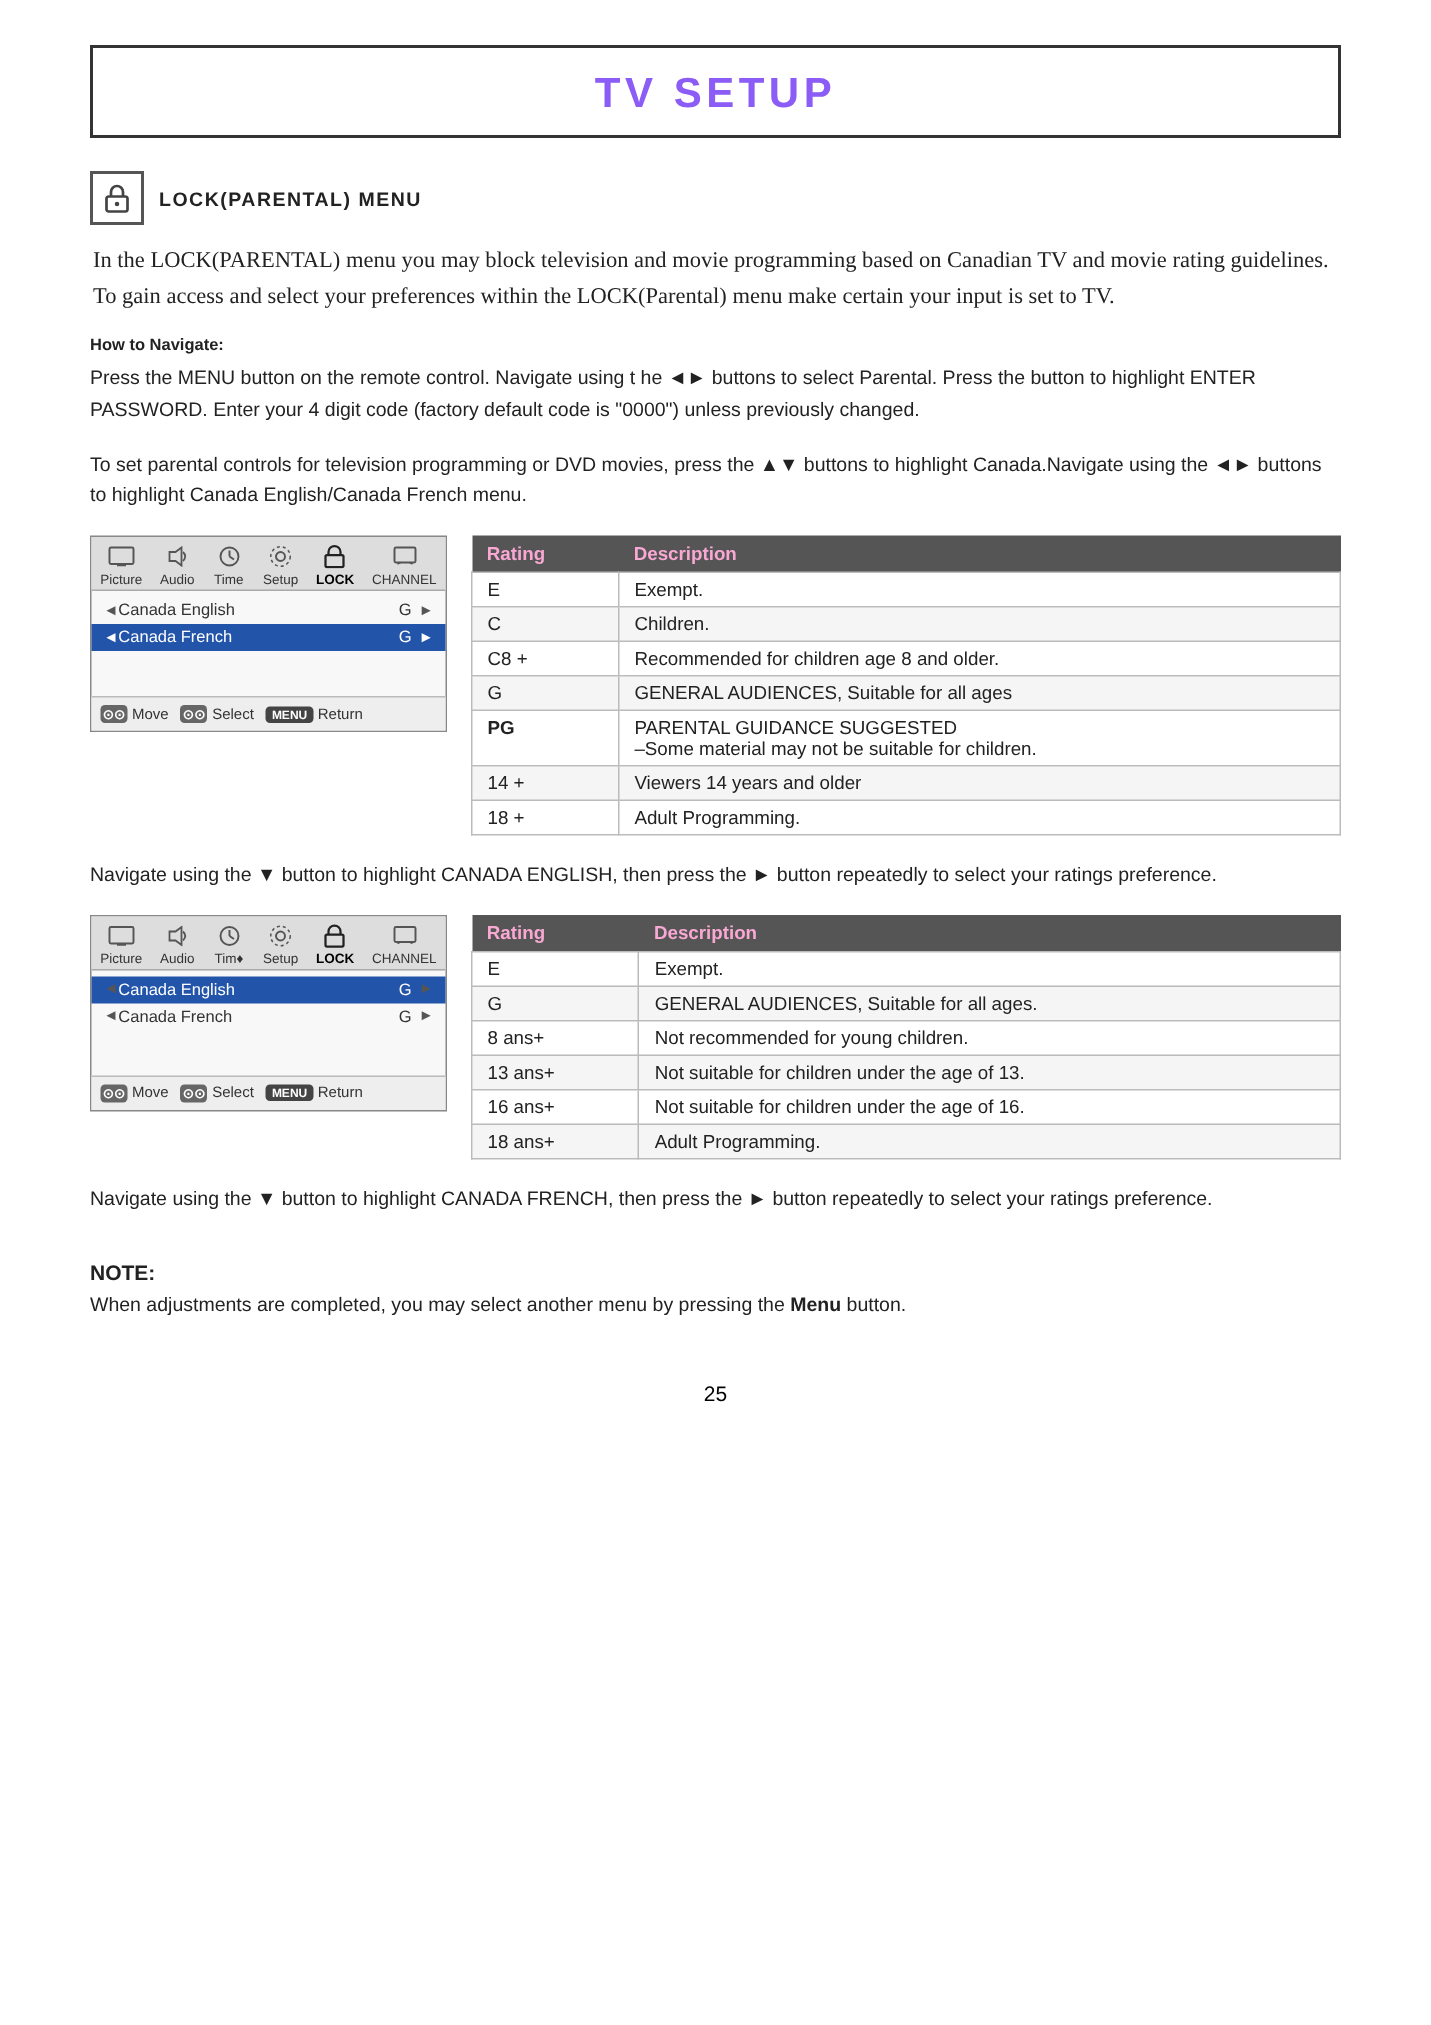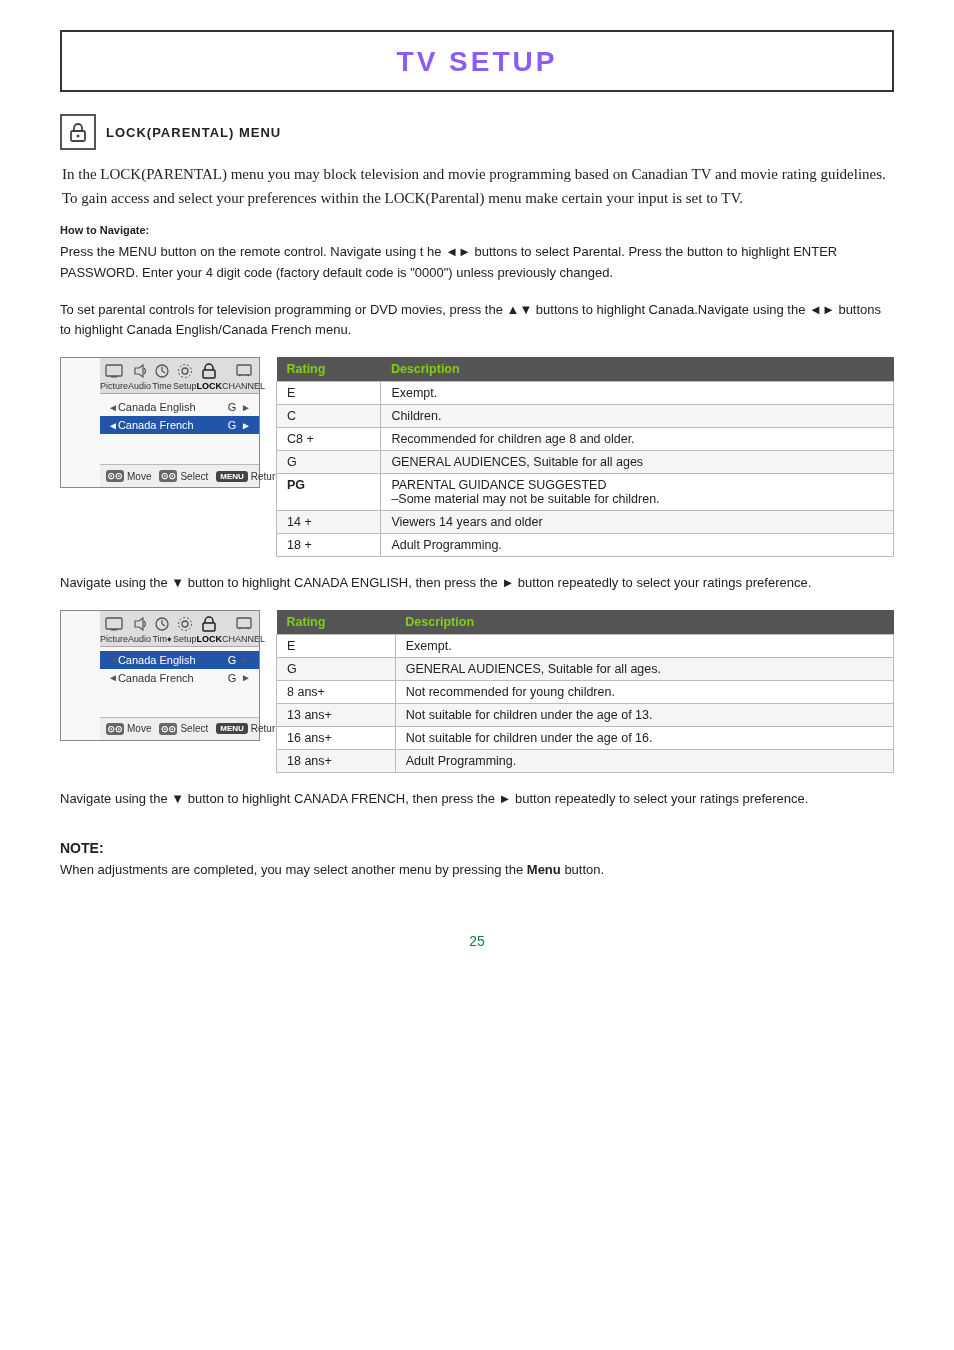--- a/index.html
+++ b/index.html
@@ -69,25 +69,24 @@
       margin-bottom: 16px;
     }
     .content-row {
       display: flex;
       gap: 16px;
       margin-bottom: 16px;
       align-items: flex-start;
     }
     
     .tv-menu-box {
-      width: 200px;
+      width: 238px;
       flex-shrink: 0;
       border: 1.5px solid #888;
       background: #f8f8f8;
-      padding-left: 39px;
     }
     .tv-menu-icons {
       display: flex;
       background: #ddd;
       border-bottom: 1px solid #aaa;
       padding: 4px 0 2px 0;
       justify-content: space-around;
       align-items: flex-end;
     }
     .tv-icon-item {
@@ -169,21 +168,21 @@
       font-weight: bold;
     }
     
     .rating-table {
       border-collapse: collapse;
       flex: 1;
       font-size: 12.5px;
     }
     .rating-table th {
       background: #555;
-      color: #84cc16;
+      color: #f9a8d4;
       padding: 5px 10px;
       text-align: left;
       font-weight: bold;
     }
     .rating-table td {
       border: 1px solid #bbb;
       padding: 4px 10px;
       vertical-align: top;
     }
     .rating-table tr:nth-child(even) td { background: #f5f5f5; }
@@ -201,22 +200,22 @@
       font-size: 14px;
       margin-bottom: 4px;
     }
     .note-text {
       font-size: 13px;
       line-height: 1.6;
     }
     .page-number {
       text-align: center;
       font-size: 14px;
-      margin-top: 52px;
-      color: #15803d;
+      margin-top: 40px;
+      color: #000000;
     }
     
     .tv-menu-row.highlighted2 {
       background: #2255aa;
       color: #fff;
     }
   </style>
 </head>
 <body>
 

